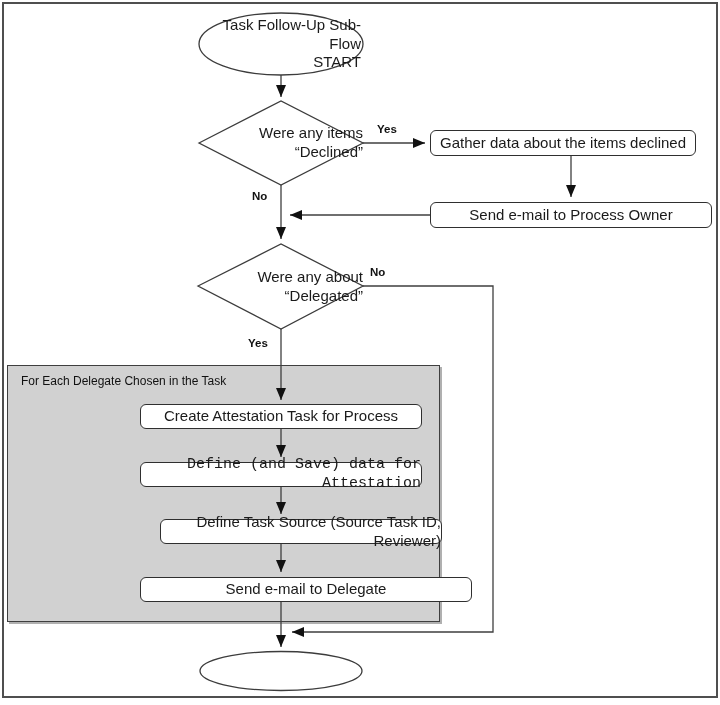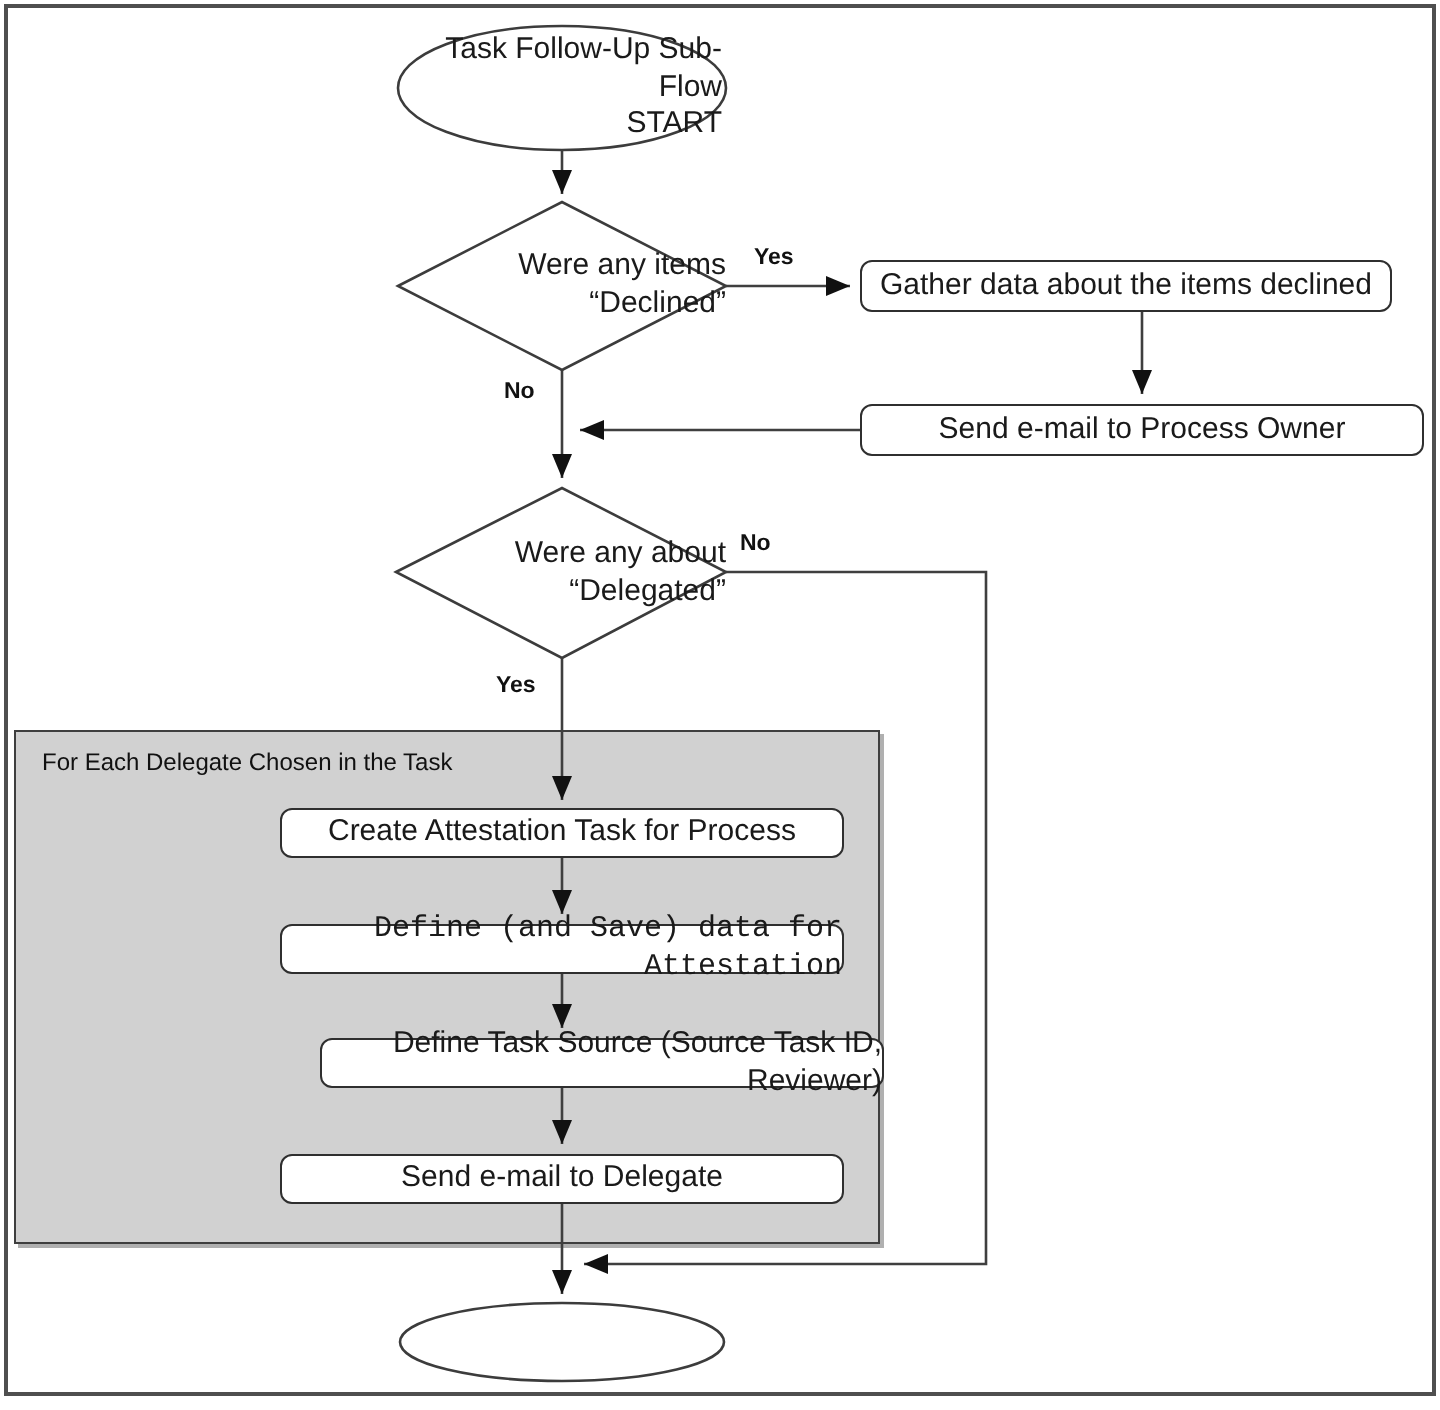--- a/index.html
+++ b/index.html
@@ -134,21 +134,21 @@
   <div class="node process" style="left:430px; top:202px; width:282px; height:26px;">Send e-mail to Process Owner</div>
 
   <div class="node shape-label" style="left:198px; top:244px; width:165px; height:85px;">Were any about “Delegated”</div>
 
   <div class="node process" style="left:140px; top:404px; width:282px; height:25px;">Create Attestation Task for Process</div>
 
   <div class="node process" style="left:140px; top:462px; width:282px; height:25px;font-family:Liberation Mono, monospace;">Define (and Save) data for Attestation</div>
 
   <div class="node process" style="left:136px; top:519px; width:282px; height:25px;margin-left:24px;">Define Task Source (Source Task ID, Reviewer)</div>
 
-  <div class="node process" style="left:140px; top:577px; width:282px; height:25px;">Send e-mail to Delegate</div>
+  <div class="node process" style="left:140px; top:577px; width:332px; height:25px;">Send e-mail to Delegate</div>
 
 
   <div class="edge-label" style="left:377px; top:123px;">Yes</div>
   <div class="edge-label" style="left:252px; top:190px;">No</div>
   <div class="edge-label" style="left:370px; top:266px;">No</div>
   <div class="edge-label" style="left:248px; top:337px;">Yes</div>
 
 </div>
 
 </body></html>

